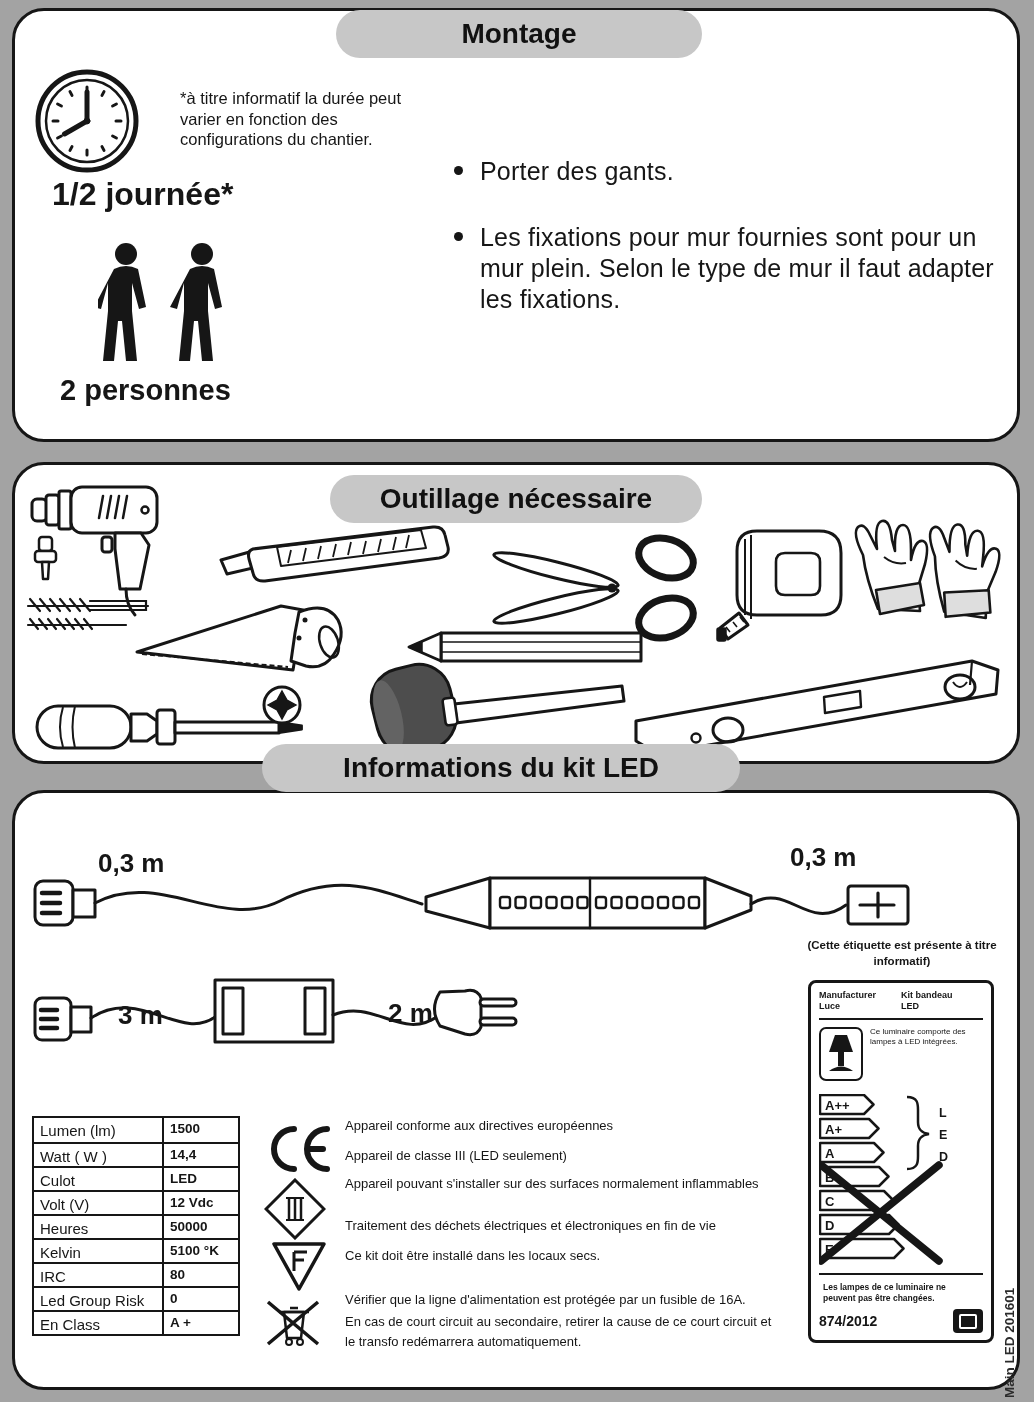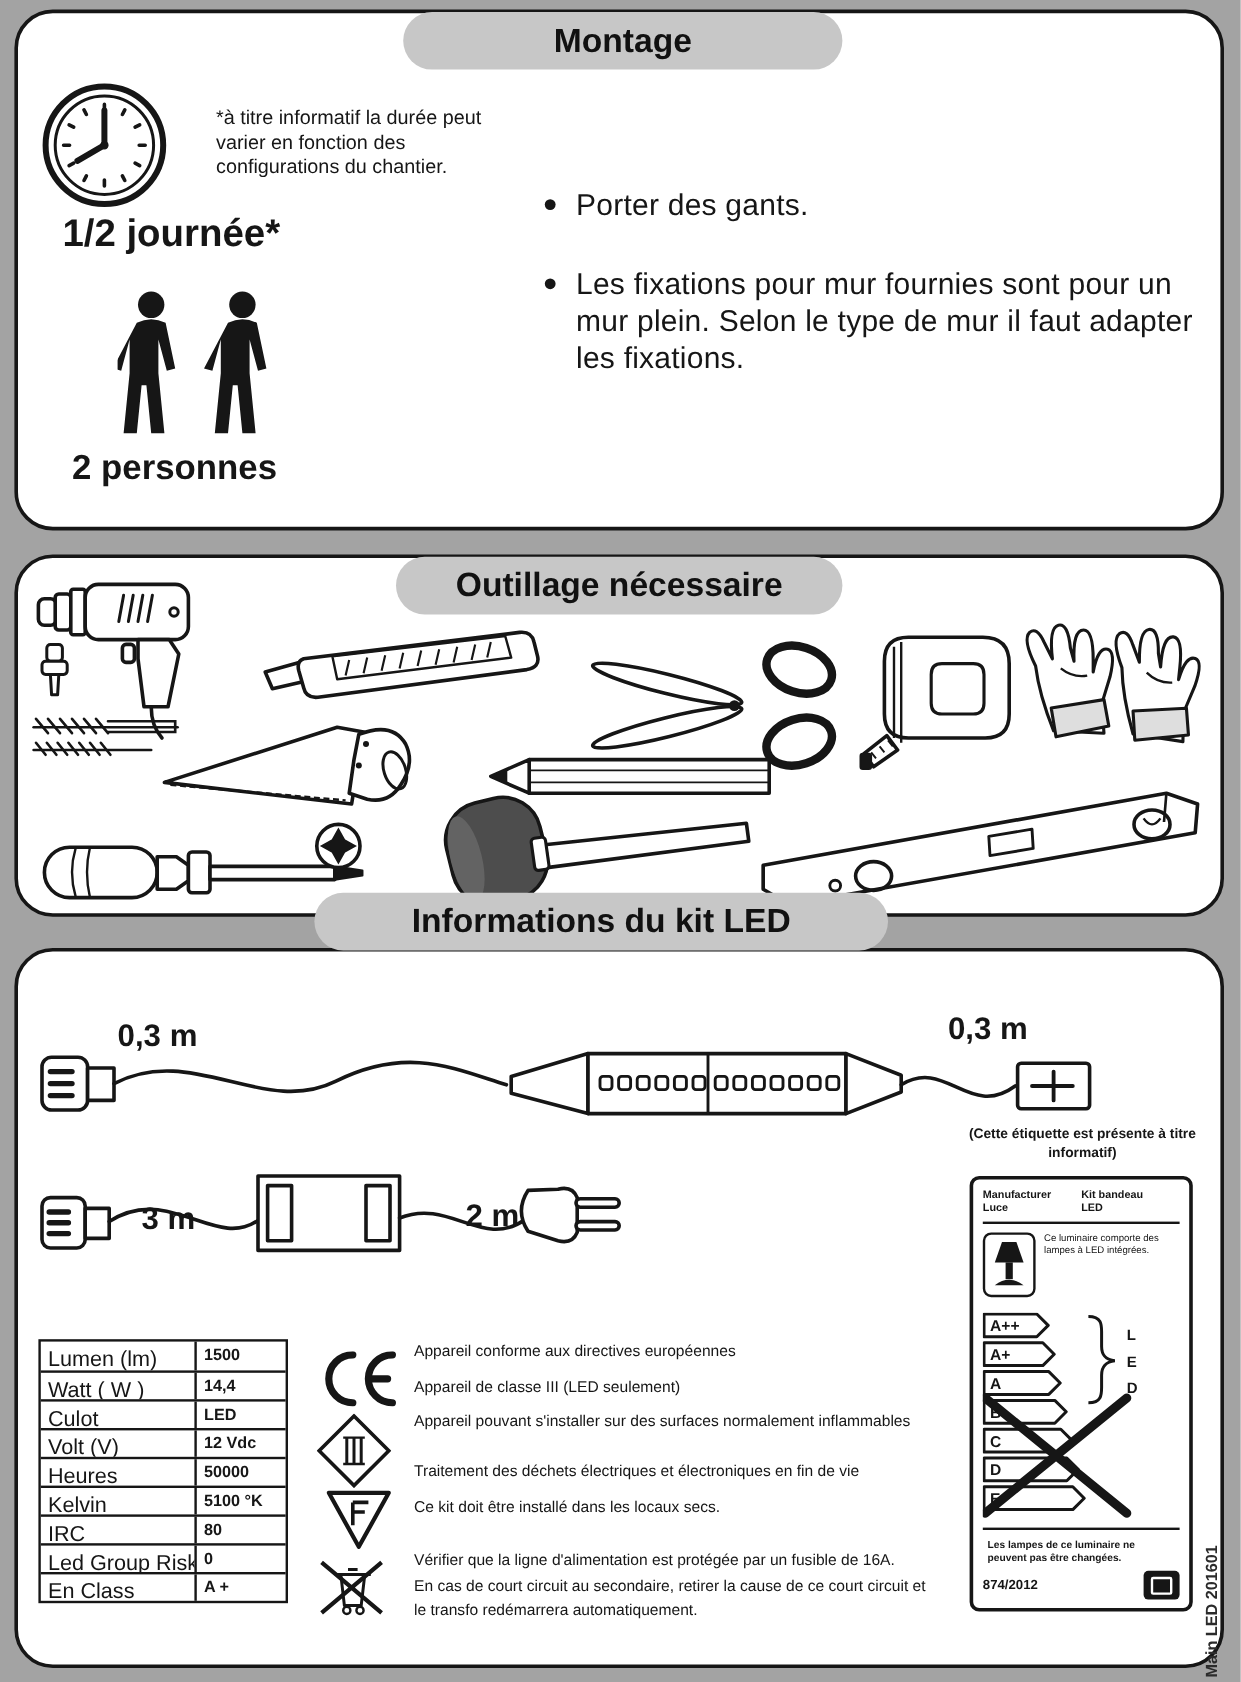--- a/index.html
+++ b/index.html
@@ -10,33 +10,33 @@
   .pill{position:absolute;background:#c7c7c7;border-radius:26px;text-align:center;
         font-weight:bold;font-size:28px;line-height:48px;color:#111;}
   .bullet-item{position:absolute;font-size:25px;line-height:31px;letter-spacing:.2px;}
   .dot{position:absolute;left:-26px;top:10px;width:9px;height:9px;border-radius:50%;background:#161616;}
   .len-label{position:absolute;font-size:26px;font-weight:bold;}
   .note-small{position:absolute;font-size:11.5px;font-weight:bold;text-align:center;line-height:1.35;}
   .comp-line{position:absolute;font-size:13px;line-height:20px;width:455px;}
   .spec-table{position:absolute;left:32px;top:1116px;width:208px;border:2.5px solid #161616;box-sizing:border-box;background:#fff;}
   .spec-row{display:flex;height:24px;border-top:2px solid #161616;box-sizing:border-box;}
   .spec-row:first-child{border-top:none;}
-  .spec-label{width:130px;border-right:2px solid #161616;font-size:18px;padding:4px 0 0 6px;box-sizing:border-box;overflow:hidden;white-space:nowrap;}
+  .spec-label{width:130px;border-right:2px solid #161616;font-size:15px;padding:4px 0 0 6px;box-sizing:border-box;overflow:hidden;white-space:nowrap;}
   .spec-value{flex:1;font-size:13.5px;font-weight:bold;padding:3px 0 16px 6px;box-sizing:border-box;white-space:nowrap;}
   .elabel{position:absolute;left:808px;top:980px;width:186px;height:363px;border:3px solid #161616;
           border-radius:8px;background:#fff;box-sizing:border-box;padding:7px 8px 5px 8px;}
   .elabel-head{display:flex;gap:8px;font-size:9px;font-weight:bold;line-height:1.25;}
   .elabel-hr{border:none;border-top:2px solid #161616;margin:5px 0 7px 0;}
   .lamp-row{display:flex;gap:7px;align-items:flex-start;}
   .lamp-box{width:44px;height:54px;border:2.5px solid #161616;border-radius:7px;box-sizing:border-box;
             display:flex;align-items:center;justify-content:center;flex:none;}
   .lamp-text{font-size:8px;line-height:1.3;width:108px;}
   .elabel-note{font-size:8.5px;font-weight:bold;line-height:1.35;padding-left:4px;width:150px;}
   .elabel-bottom{display:flex;justify-content:space-between;align-items:center;margin-top:5px;}
-  .elabel-reg{font-size:11px;font-weight:bold;}
+  .elabel-reg{font-size:14px;font-weight:bold;}
   .elogo{width:30px;height:24px;background:#161616;border-radius:4px;display:flex;align-items:center;justify-content:center;}
   .elogo-in{width:14px;height:11px;border:2px solid #fff;border-radius:2px;}
   .side-label{position:absolute;left:1002px;top:1398px;transform:rotate(-90deg);transform-origin:0 0;
               white-space:nowrap;font-size:13.5px;font-weight:bold;color:#2b2b2b;}
   svg{display:block;}
 </style>
 </head>
 <body>
 
 <div id="page">
@@ -80,21 +80,21 @@
   <div class="bullet-item" style="left:480px;top:222px;width:540px;">
     <span class="dot"></span>
     <span>Les fixations pour mur fournies sont pour un mur plein. Selon le type de mur il faut adapter les fixations.</span>
   </div>
   <div class="bullet-item" style="left:480px;top:156px;width:540px;">
     <span class="dot"></span>
     <span>Porter des gants.</span>
   </div>
 
   <div class="box" style="left:12px;top:462px;width:1008px;height:302px;"></div>
-  <div class="pill" style="left:330px;top:464px;width:372px;height:48px;">Outillage nécessaire</div>
+  <div class="pill" style="left:330px;top:475px;width:372px;height:48px;">Outillage nécessaire</div>
 
   <svg class="abs" style="left:30px;top:483px;" width="165" height="142" viewBox="0 0 165 142">
     <g stroke="#161616" stroke-width="3" fill="#fff" stroke-linejoin="round" stroke-linecap="round">
       <rect x="2" y="16" width="15" height="22" rx="5"></rect>
       <rect x="16" y="12" width="13" height="30" rx="3"></rect>
       <rect x="29" y="8" width="12" height="38" rx="2"></rect>
       <rect x="41" y="4" width="86" height="46" rx="11"></rect>
       <path d="M73 13 l-4 22 M81 13 l-4 22 M89 13 l-4 22 M97 13 l-4 22" fill="none" stroke-width="2.5"></path>
       <circle cx="115" cy="27" r="3.5" fill="none" stroke-width="2.5"></circle>
       <path d="M85 50 h26 l8 12 -9 44 h-20 l-5 -40 z"></path>

